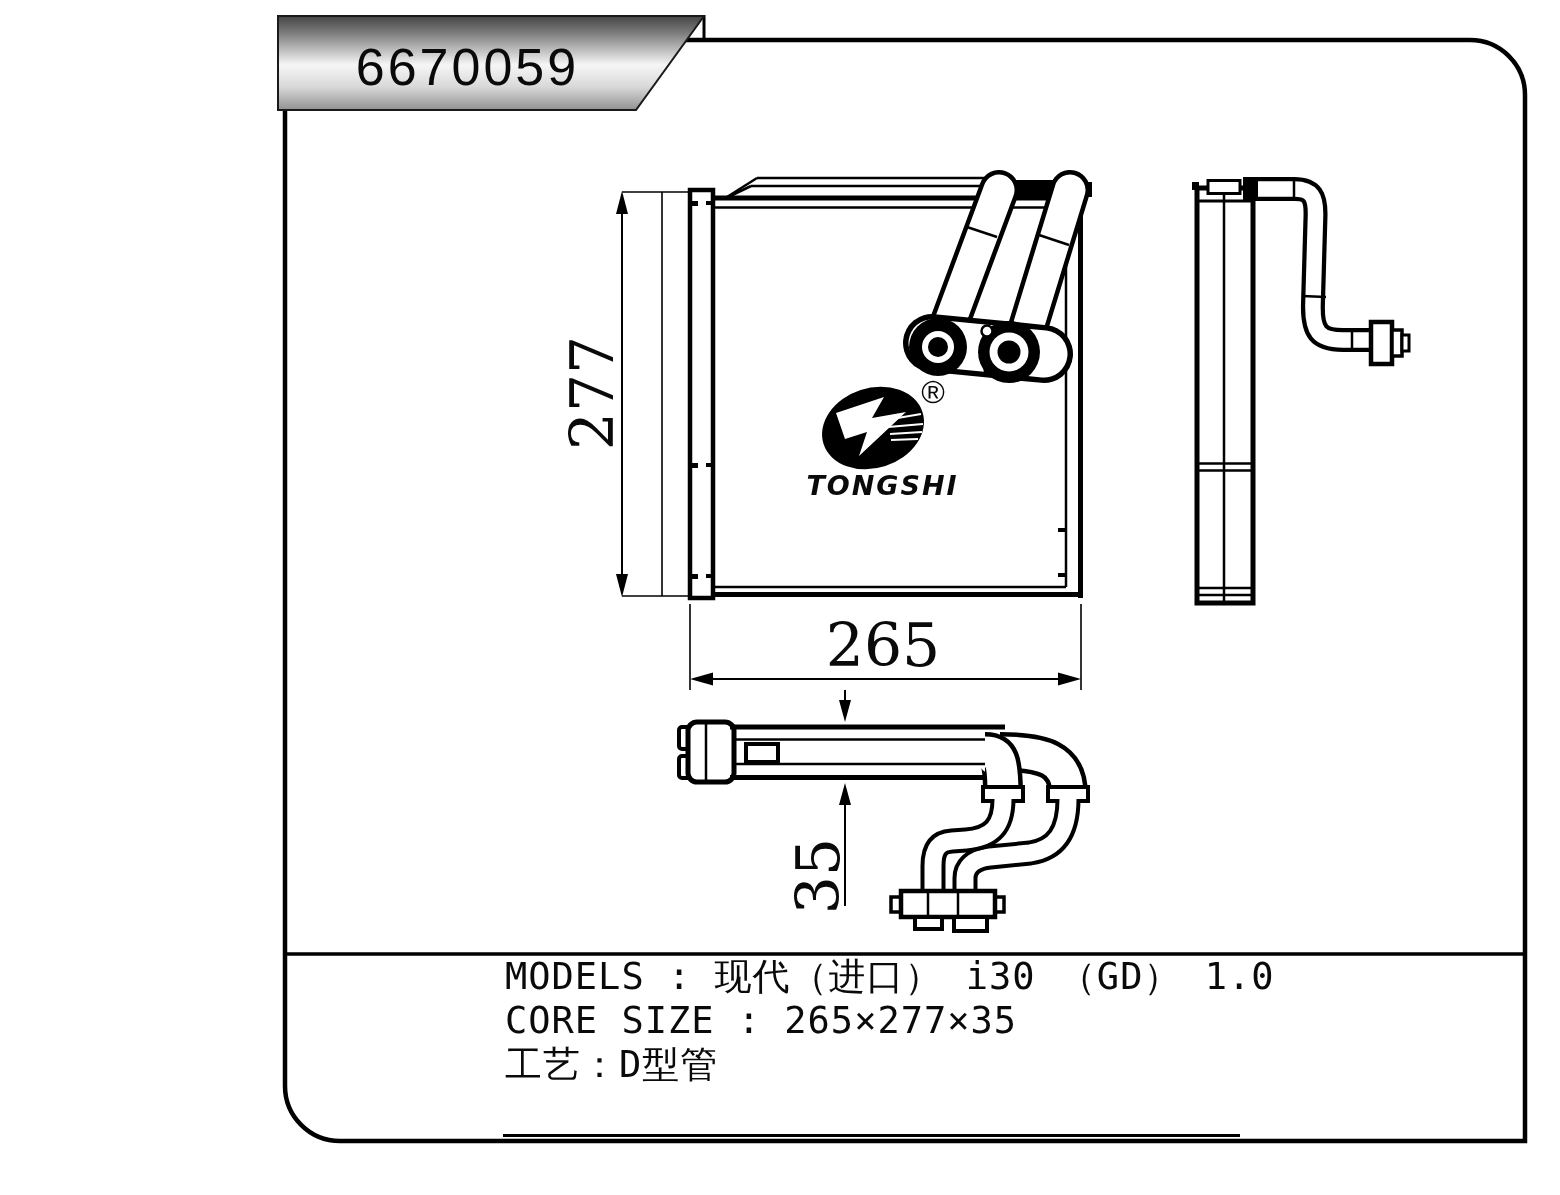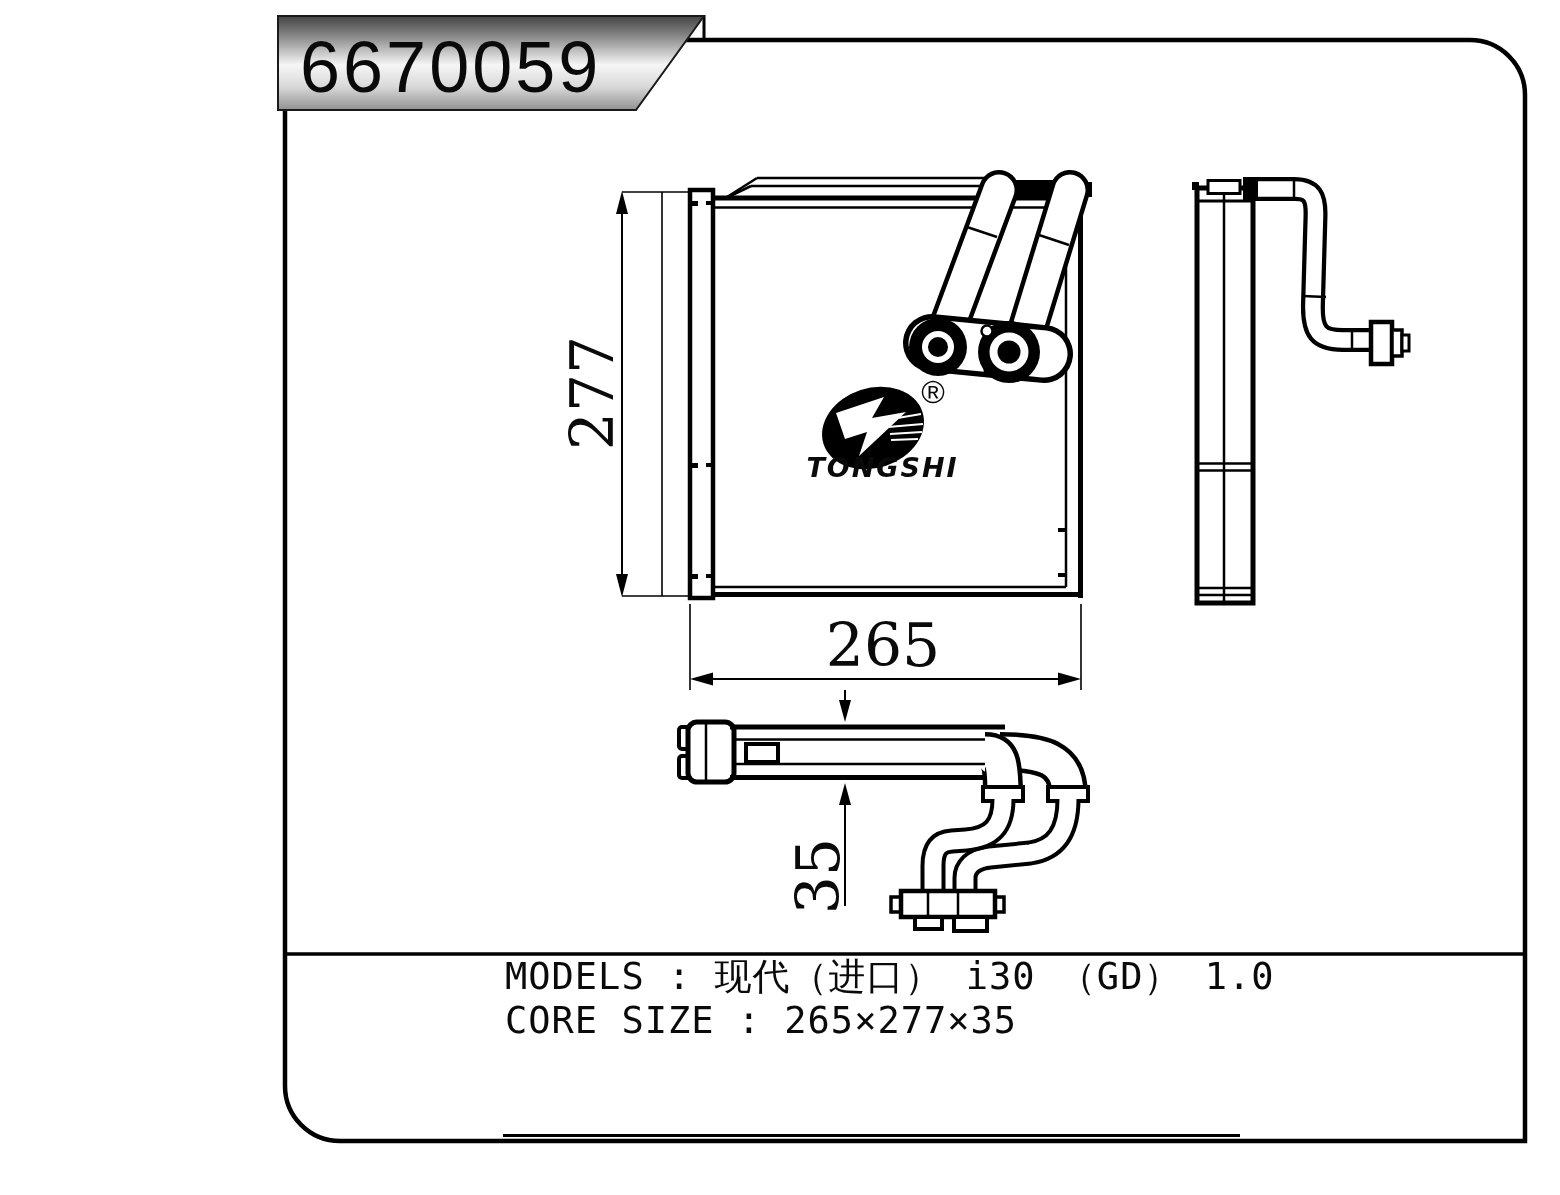--- a/index.html
+++ b/index.html
@@ -1,27 +1,27 @@
 <!DOCTYPE html>
 <html><head>
 <meta charset="utf-8">
 <style>
   html,body{margin:0;padding:0;background:#fff;}
   body{width:1560px;height:1195px;position:relative;overflow:hidden;
        font-family:"Liberation Sans", sans-serif;color:#000;}
   svg{position:absolute;left:0;top:0;}
   .ovl{position:absolute;white-space:nowrap;color:#0a0a0a;}
-  .banner-num{width:335px;font-size:72px;line-height:78px;
+  .banner-num{width:335px;text-align:center;font-size:52px;line-height:78px;
       letter-spacing:3px;font-family:"Liberation Sans",sans-serif;}
   .dim{font-family:"DejaVu Serif","Liberation Serif",serif;font-size:60px;
       line-height:62px;text-align:center;}
   .rot{transform:rotate(-90deg);}
   .brand{font-family:"DejaVu Sans","Liberation Sans",sans-serif;
       font-style:italic;font-weight:800;font-size:27px;letter-spacing:2px;
-      width:175px;text-align:center;}
+      width:175px;text-align:center;margin-top:18px;}
   .rmark{font-size:32px;line-height:34px;}
   .spec{font-family:"DejaVu Sans Mono","Liberation Mono",monospace;
       font-size:37px;letter-spacing:1px;}
   .spec .row{height:44px;line-height:44px;}
 </style>
 </head>
 <body>
 
 <svg width="1560" height="1195" viewBox="0 0 1560 1195">
   <defs>
@@ -208,13 +208,14 @@
 
 <div class="ovl dim rot" style="left:758px;top:845px;width:120px;height:62px;">35</div>
 
 <div class="ovl rmark" style="left:916px;top:375px;width:34px;text-align:center;">®</div>
 
 <div class="ovl brand" style="left:795px;top:452px;">TONGSHI</div>
 
 <div class="ovl spec" style="left:505px;top:955px;width:1000px;">
   <div class="row">MODELS : 现代（进口） i30 （GD） 1.0</div>
   <div class="row">CORE SIZE : 265×277×35</div>
+  <div class="row">工艺：D型管</div>
 </div>
 
 </body></html>

